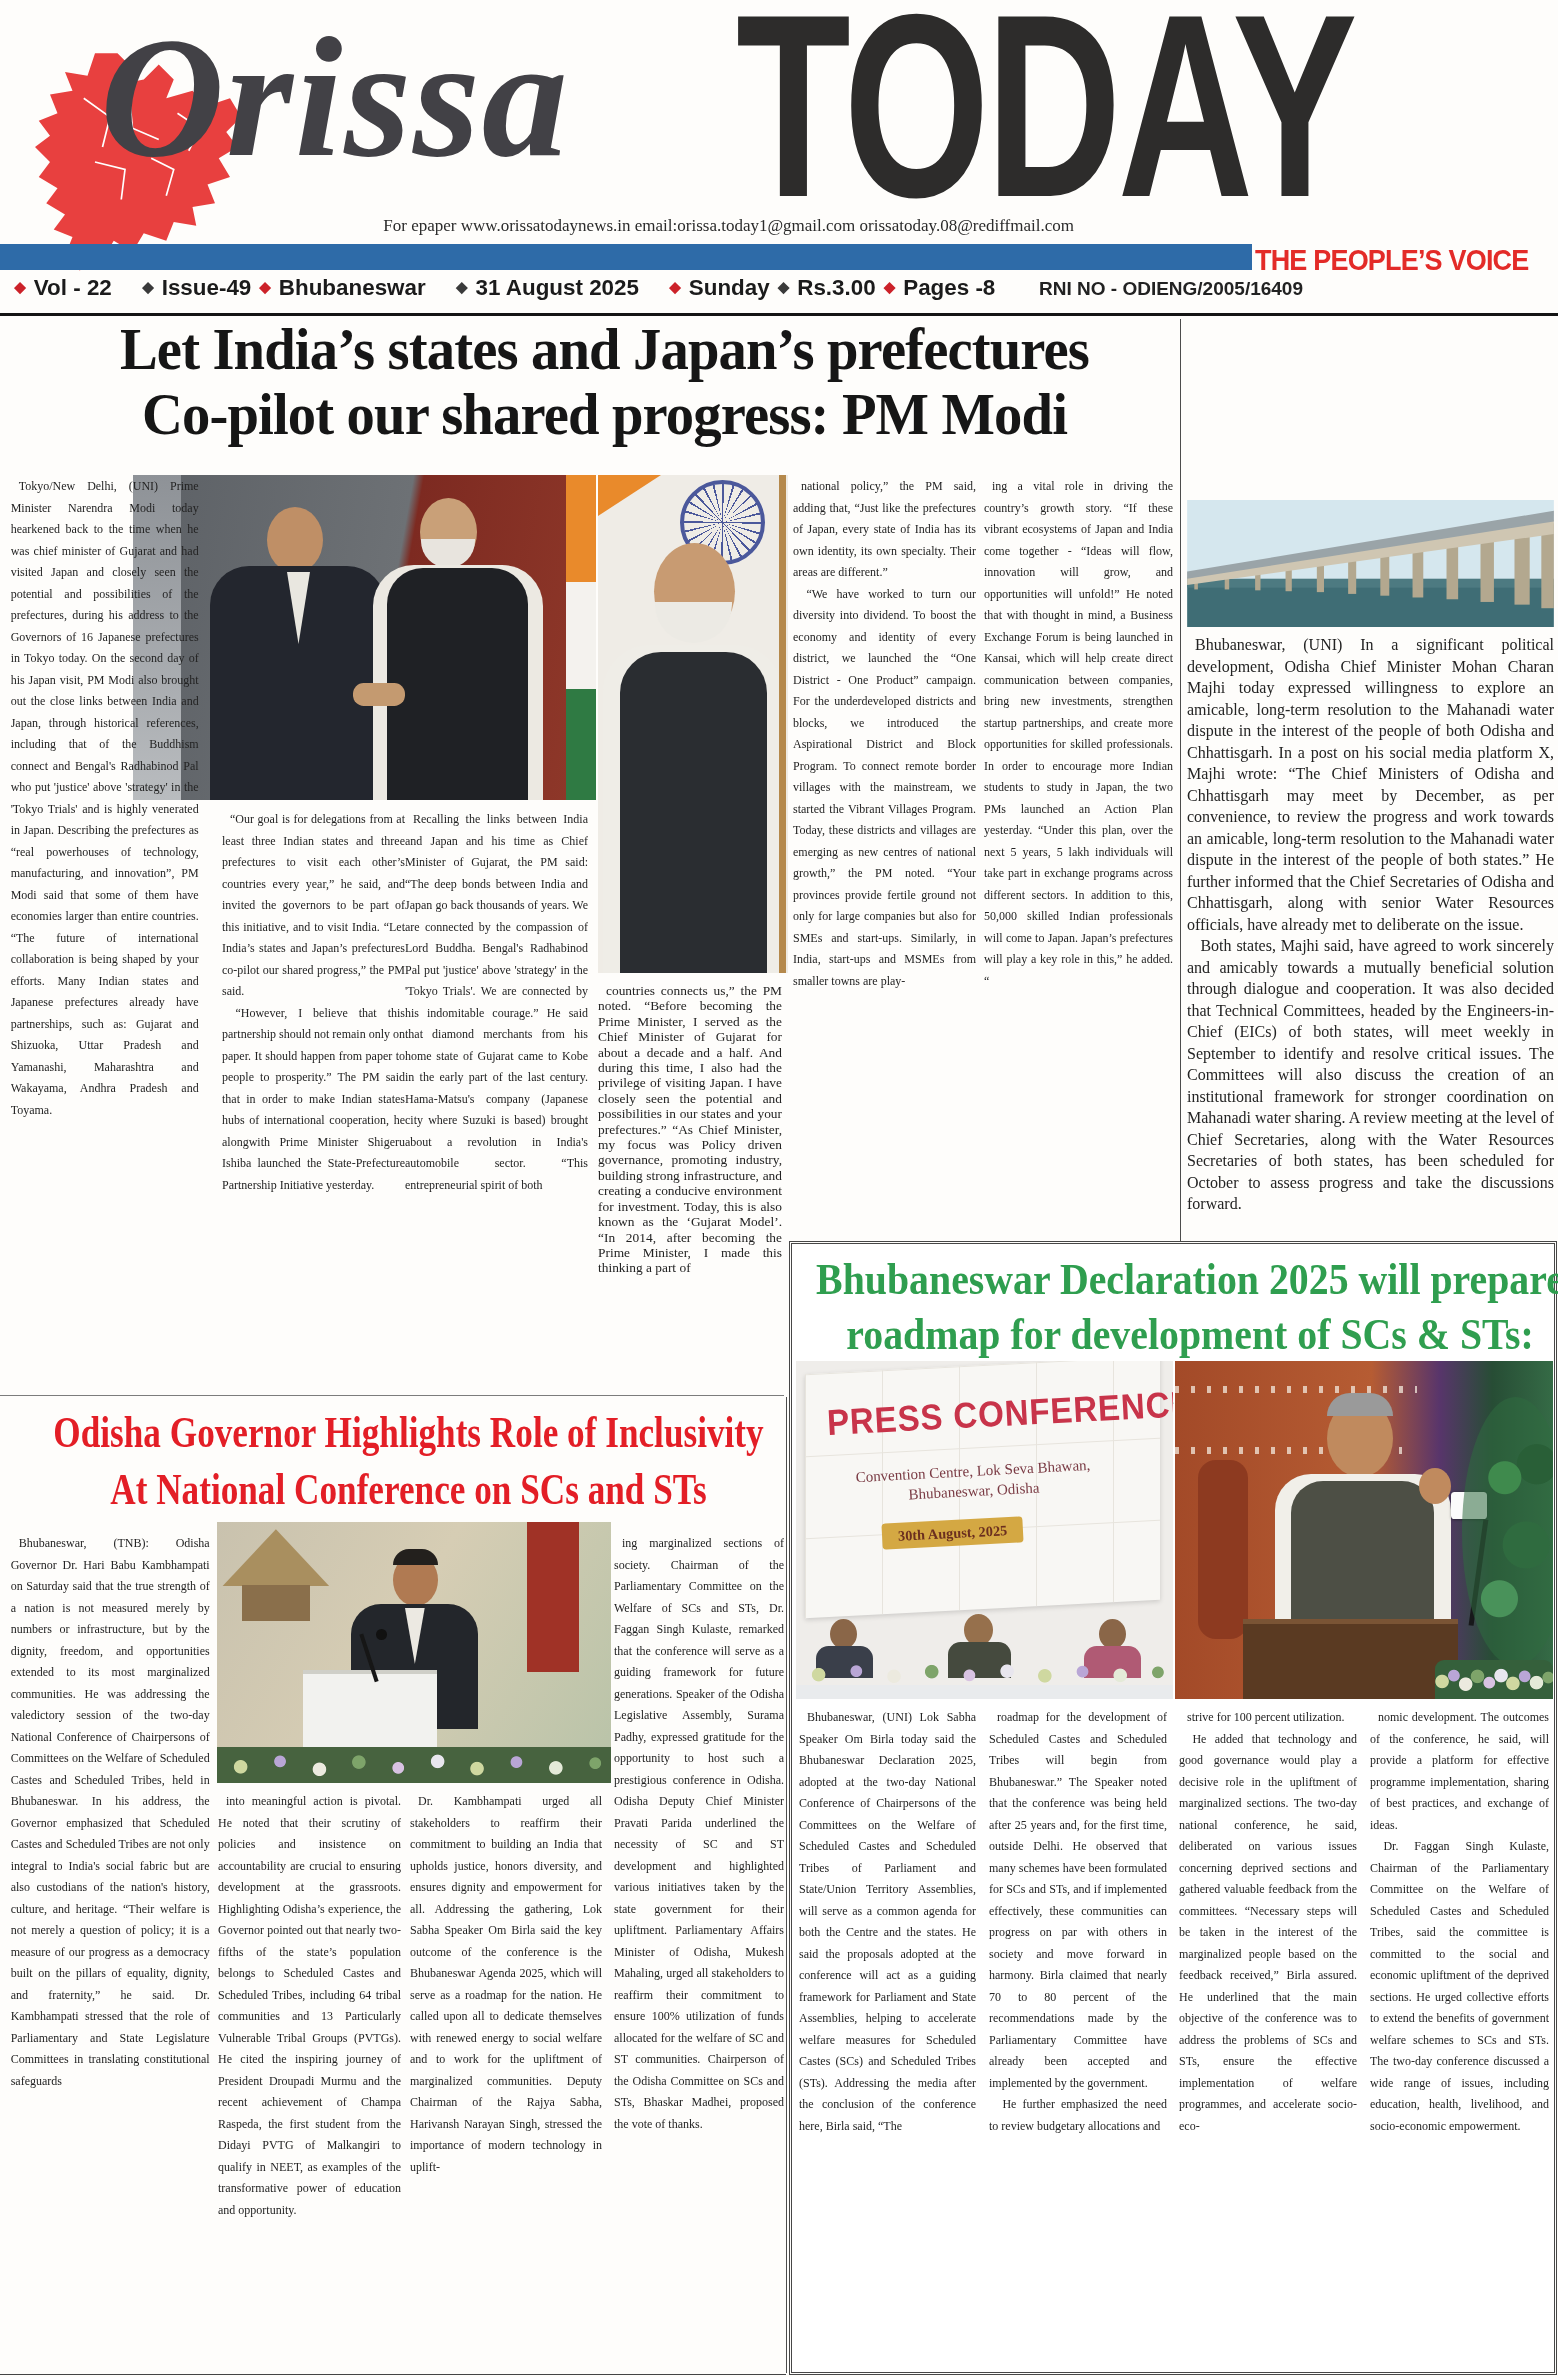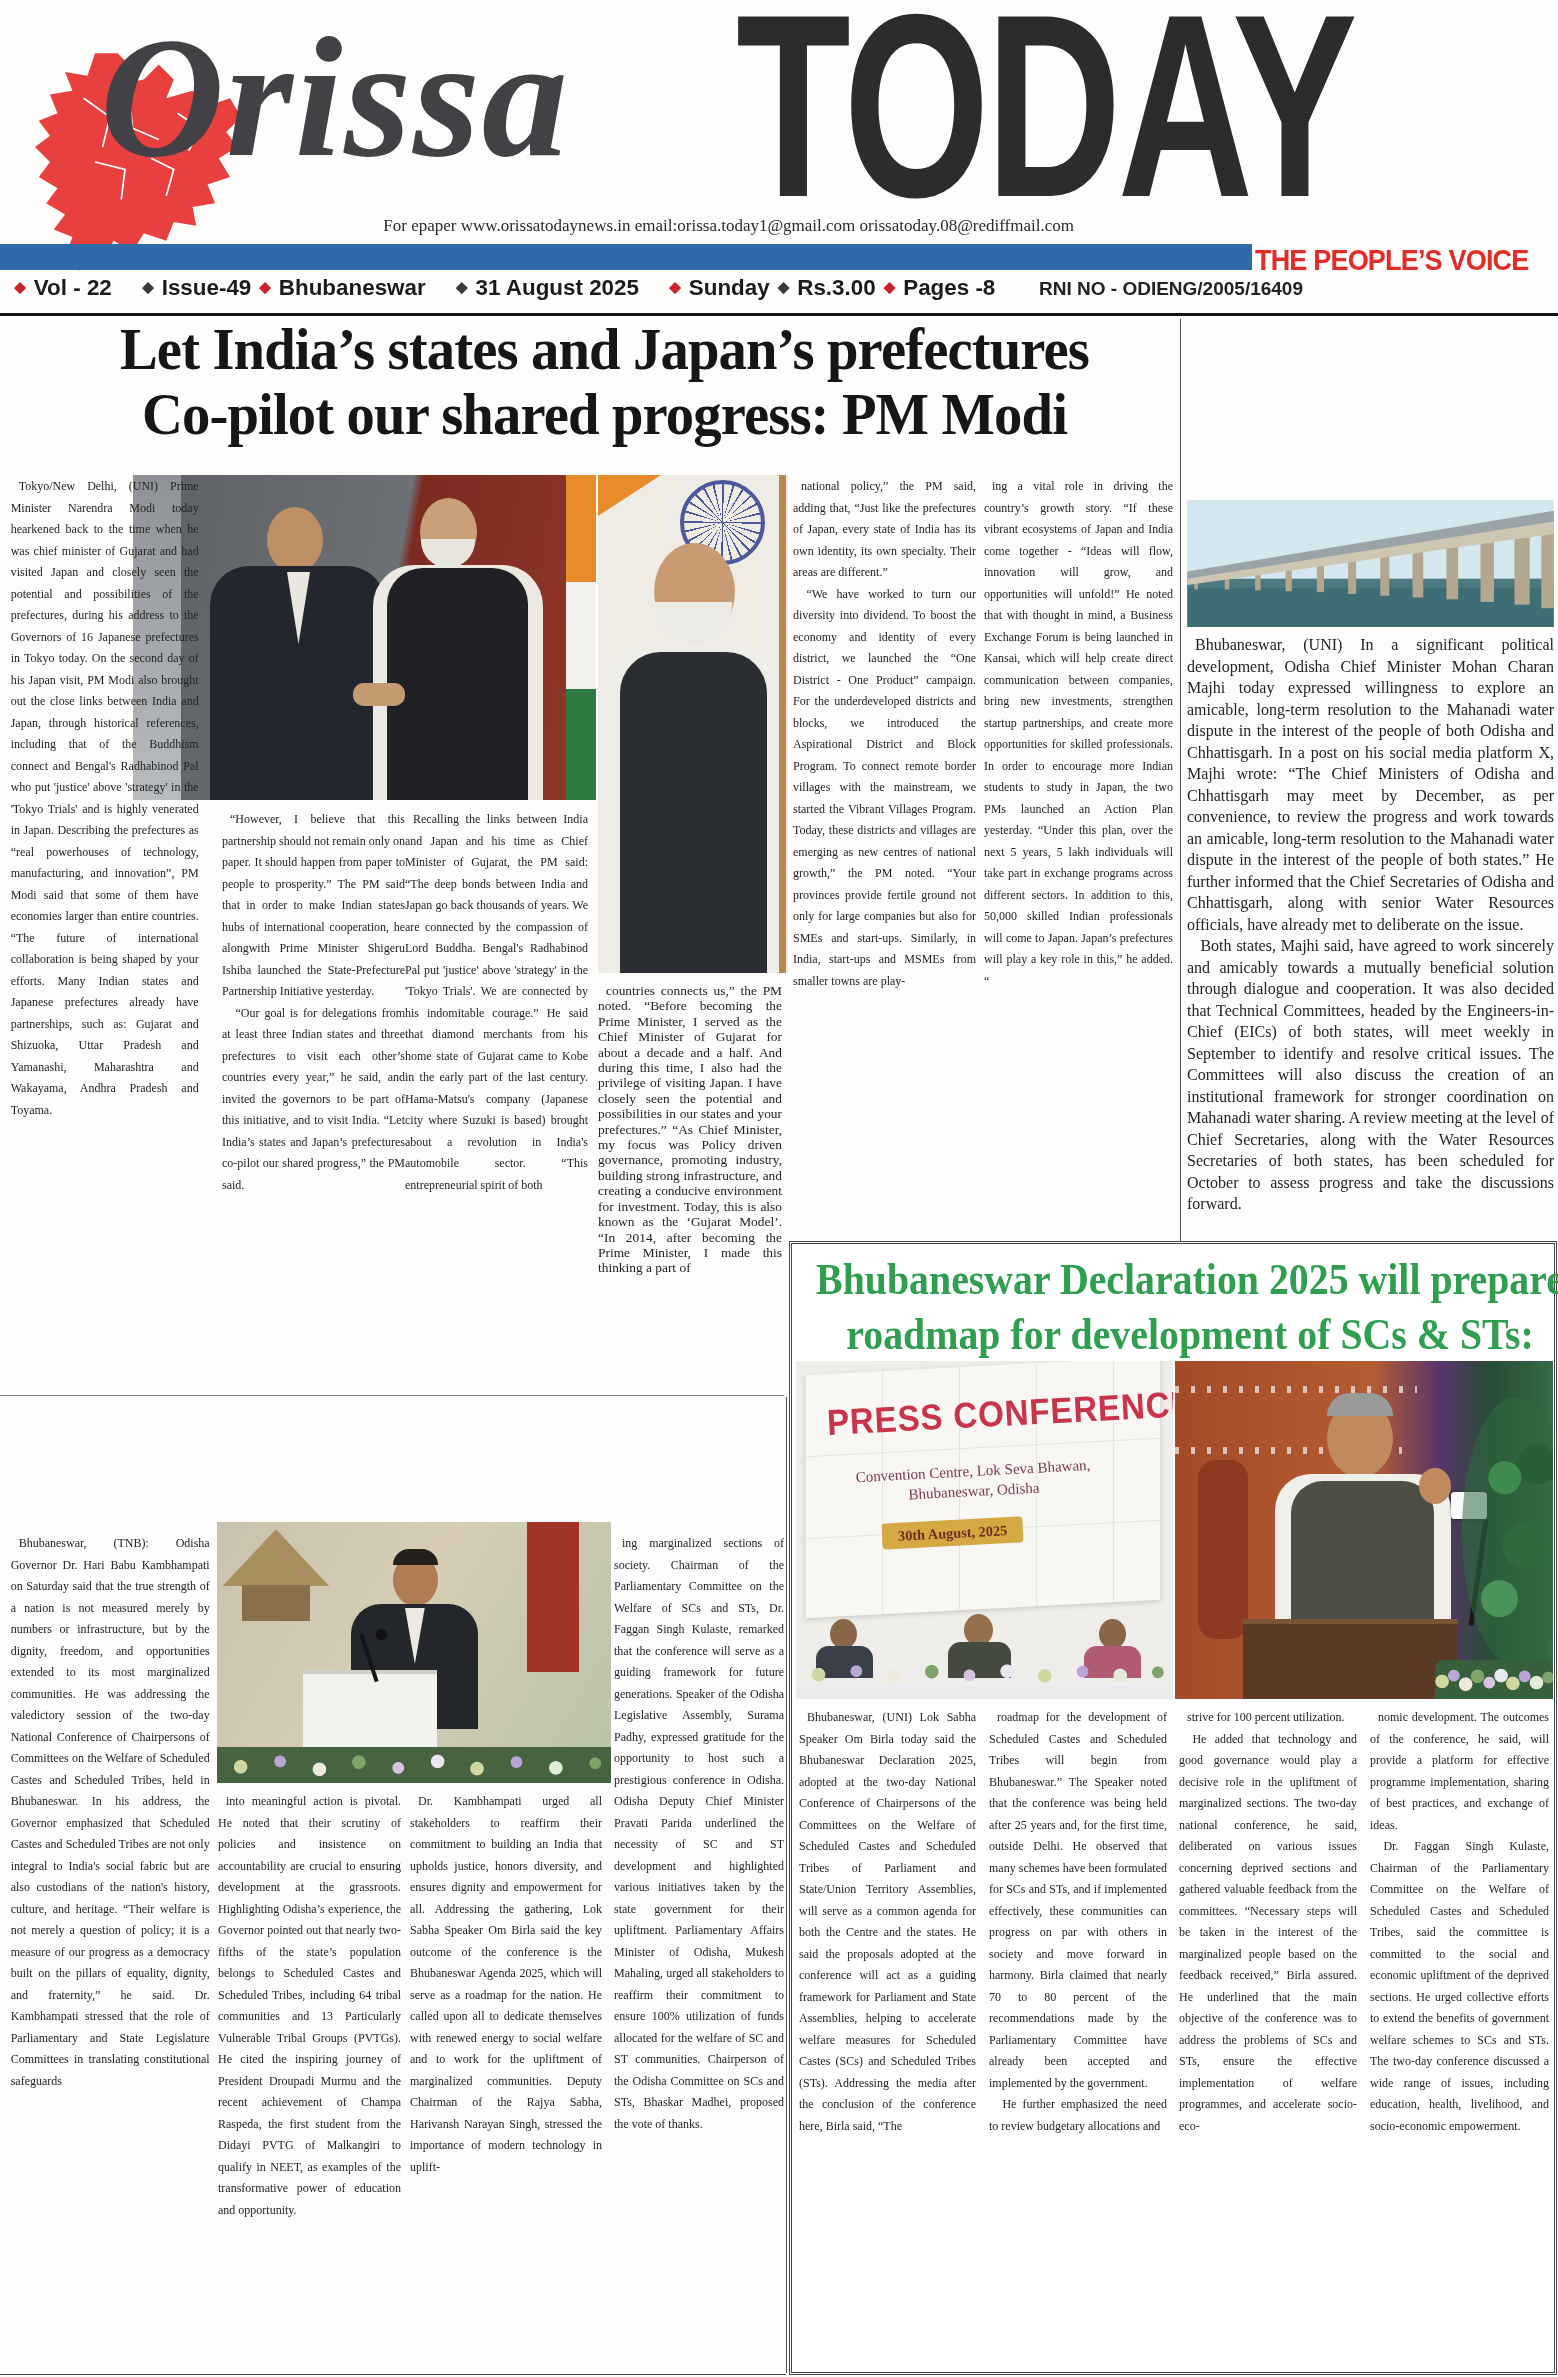--- a/index.html
+++ b/index.html
@@ -178,22 +178,22 @@
     <div class="abs" style="left:57px;top:127px;width:77px;height:41px;background:#eceae4;border-radius:0 0 39px 39px;"></div>
     <div class="abs" style="left:5.4px;top:170px;width:179px;height:328px;background:#efede7;border-radius:47px 47px 0 0;"></div>
     <div class="abs" style="left:21.5px;top:177px;width:147px;height:321px;background:#2a2d31;border-radius:41px 41px 0 0;"></div>
     <div class="abs" style="right:1.8px;top:0;width:7.2px;height:100%;background:#b5894c;"></div>
   </div>
 
   <div class="abs bodycol" style="left:10.7px;  top:476px; width:188px; height:915px;">
     <p>Tokyo/New Delhi, (UNI) Prime Minister Narendra Modi today hearkened back to the time when he was chief minister of Gujarat and had visited Japan and closely seen the potential and possibilities of the prefectures, during his address to the Governors of 16 Japanese prefectures in Tokyo today. On the second day of his Japan visit, PM Modi also brought out the close links between India and Japan, through historical references, including that of the Buddhism connect and Bengal's Radhabinod Pal who put 'justice' above 'strategy' in the 'Tokyo Trials' and is highly venerated in Japan. Describing the prefectures as “real powerhouses of technology, manufacturing, and innovation”, PM Modi said that some of them have economies larger than entire countries. “The future of international collaboration is being shaped by your efforts. Many Indian states and Japanese prefectures already have partnerships, such as: Gujarat and Shizuoka, Uttar Pradesh and Yamanashi, Maharashtra and Wakayama, Andhra Pradesh and Toyama.</p>
   </div>
   <div class="abs bodycol" style="left:222px; top:809px; width:183px; height:583px;">
+    <p>“Our goal is for delegations from at least three Indian states and three prefectures to visit each other’s countries every year,” he said, and invited the governors to be part of this initiative, and to visit India. “Let India’s states and Japan’s prefectures co-pilot our shared progress,” the PM said.</p>
     <p>“However, I believe that this partnership should not remain only on paper. It should happen from paper to people to prosperity.” The PM said that in order to make Indian states hubs of international cooperation, he alongwith Prime Minister Shigeru Ishiba launched the State-Prefecture Partnership Initiative yesterday.</p>
-    <p>“Our goal is for delegations from at least three Indian states and three prefectures to visit each other’s countries every year,” he said, and invited the governors to be part of this initiative, and to visit India. “Let India’s states and Japan’s prefectures co-pilot our shared progress,” the PM said.</p>
   </div>
   <div class="abs bodycol" style="left:398px; top:809px; width:183px; height:583px;margin-left:7px;">
     <p>Recalling the links between India and Japan and his time as Chief Minister of Gujarat, the PM said: “The deep bonds between India and Japan go back thousands of years. We are connected by the compassion of Lord Buddha. Bengal's Radhabinod Pal put 'justice' above 'strategy' in the 'Tokyo Trials'. We are connected by his indomitable courage.” He said that diamond merchants from his home state of Gujarat came to Kobe in the early part of the last century. Hama-Matsu's company (Japanese city where Suzuki is based) brought about a revolution in India's automobile sector. “This entrepreneurial spirit of both</p>
   </div>
   <div class="abs bodycol squeeze" style="left:598px; top:983px; width:184px; height:410px;">
     <p>countries connects us,” the PM noted. “Before becoming the Prime Minister, I served as the Chief Minister of Gujarat for about a decade and a half. And during this time, I also had the privilege of visiting Japan. I have closely seen the potential and possibilities in our states and your prefectures.” “As Chief Minister, my focus was Policy driven governance, promoting industry, building strong infrastructure, and creating a conducive environment for investment. Today, this is also known as the ‘Gujarat Model’. “In 2014, after becoming the Prime Minister, I made this thinking a part of</p>
   </div>
   <div class="abs bodycol" style="left:793px; top:476px; width:183px; height:761px;">
     <p>national policy,” the PM said, adding that, “Just like the prefectures of Japan, every state of India has its own identity, its own specialty. Their areas are different.”</p>
     <p>“We have worked to turn our diversity into dividend. To boost the economy and identity of every district, we launched the “One District - One Product” campaign. For the underdeveloped districts and blocks, we introduced the Aspirational District and Block Program. To connect remote border villages with the mainstream, we started the Vibrant Villages Program. Today, these districts and villages are emerging as new centres of national growth,” the PM noted. “Your provinces provide fertile ground not only for large companies but also for SMEs and start-ups. Similarly, in India, start-ups and MSMEs from smaller towns are play-</p>
@@ -296,20 +296,26 @@
     <p>He added that technology and good governance would play a decisive role in the upliftment of marginalized sections. The two-day national conference, he said, deliberated on various issues concerning deprived sections and gathered valuable feedback from the committees. “Necessary steps will be taken in the interest of the marginalized people based on the feedback received,” Birla assured. He underlined that the main objective of the conference was to address the problems of SCs and STs, ensure the effective implementation of welfare programmes, and accelerate socio-eco-</p>
   </div>
   <div class="abs bodycol" style="left:1370px; top:1707px; width:179px; height:664px;">
     <p>nomic development. The outcomes of the conference, he said, will provide a platform for effective programme implementation, sharing of best practices, and exchange of ideas.</p>
     <p>Dr. Faggan Singh Kulaste, Chairman of the Parliamentary Committee on the Welfare of Scheduled Castes and Scheduled Tribes, said the committee is committed to the social and economic upliftment of the deprived sections. He urged collective efforts to extend the benefits of government welfare schemes to SCs and STs. The two-day conference discussed a wide range of issues, including education, health, livelihood, and socio-economic empowerment.</p>
   </div>
 
   <div class="abs hline" style="left:0; top:1395px; width:784px;"></div>
   <div class="abs vline" style="left:786px; top:1397px; height:976px;"></div>
 
+  <div class="abs hl-wrap hl-gov">
+    <div class="hl">
+      <div>Odisha Governor Highlights Role of Inclusivity</div>
+      <div>At National Conference on SCs and STs</div>
+    </div>
+  </div>
 
   <div class="abs photo ph-gov">
     <div class="abs" style="left:5.4px;top:7.2px;width:107px;height:57px;background:#a98f5f;clip-path:polygon(50% 0,100% 100%,0 100%);"></div>
     <div class="abs" style="left:25px;top:63px;width:68px;height:36px;background:#8a6f4b;"></div>
     <div class="abs" style="left:310px;top:0;width:52px;height:150px;background:#a03226;"></div>
     <div class="abs fig-head" style="left:176px;top:32px;width:45px;height:52px;background:#b07a52;"></div>
     <div class="abs" style="left:176px;top:27px;width:45px;height:16px;background:#23201d;border-radius:23px 23px 0 0;"></div>
     <div class="abs" style="left:134px;top:82px;width:127px;height:125px;background:#23262b;border-radius:30px 30px 0 0;"></div>
     <div class="abs" style="left:188px;top:86px;width:19.7px;height:56px;background:#ece9e2;clip-path:polygon(0 0,100% 0,50% 100%);"></div>
     <div class="abs" style="left:86px;bottom:34px;width:134px;height:75px;background:#f2f2ef;border-top:4.5px solid #cfcfc8;"></div>

